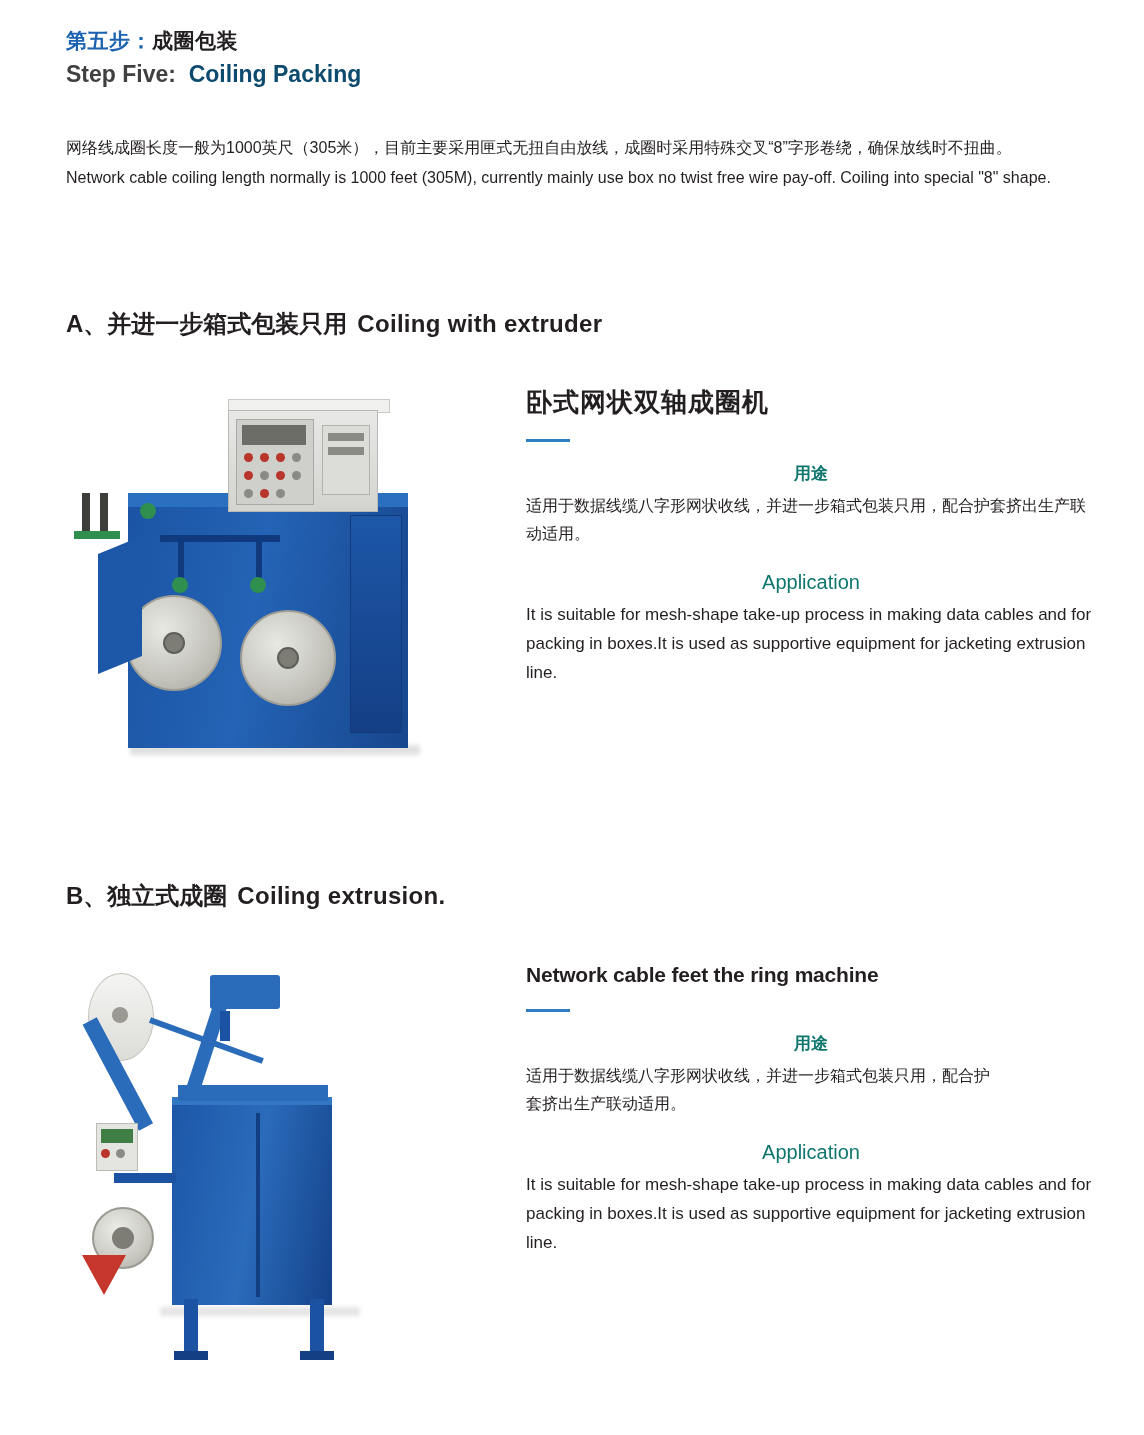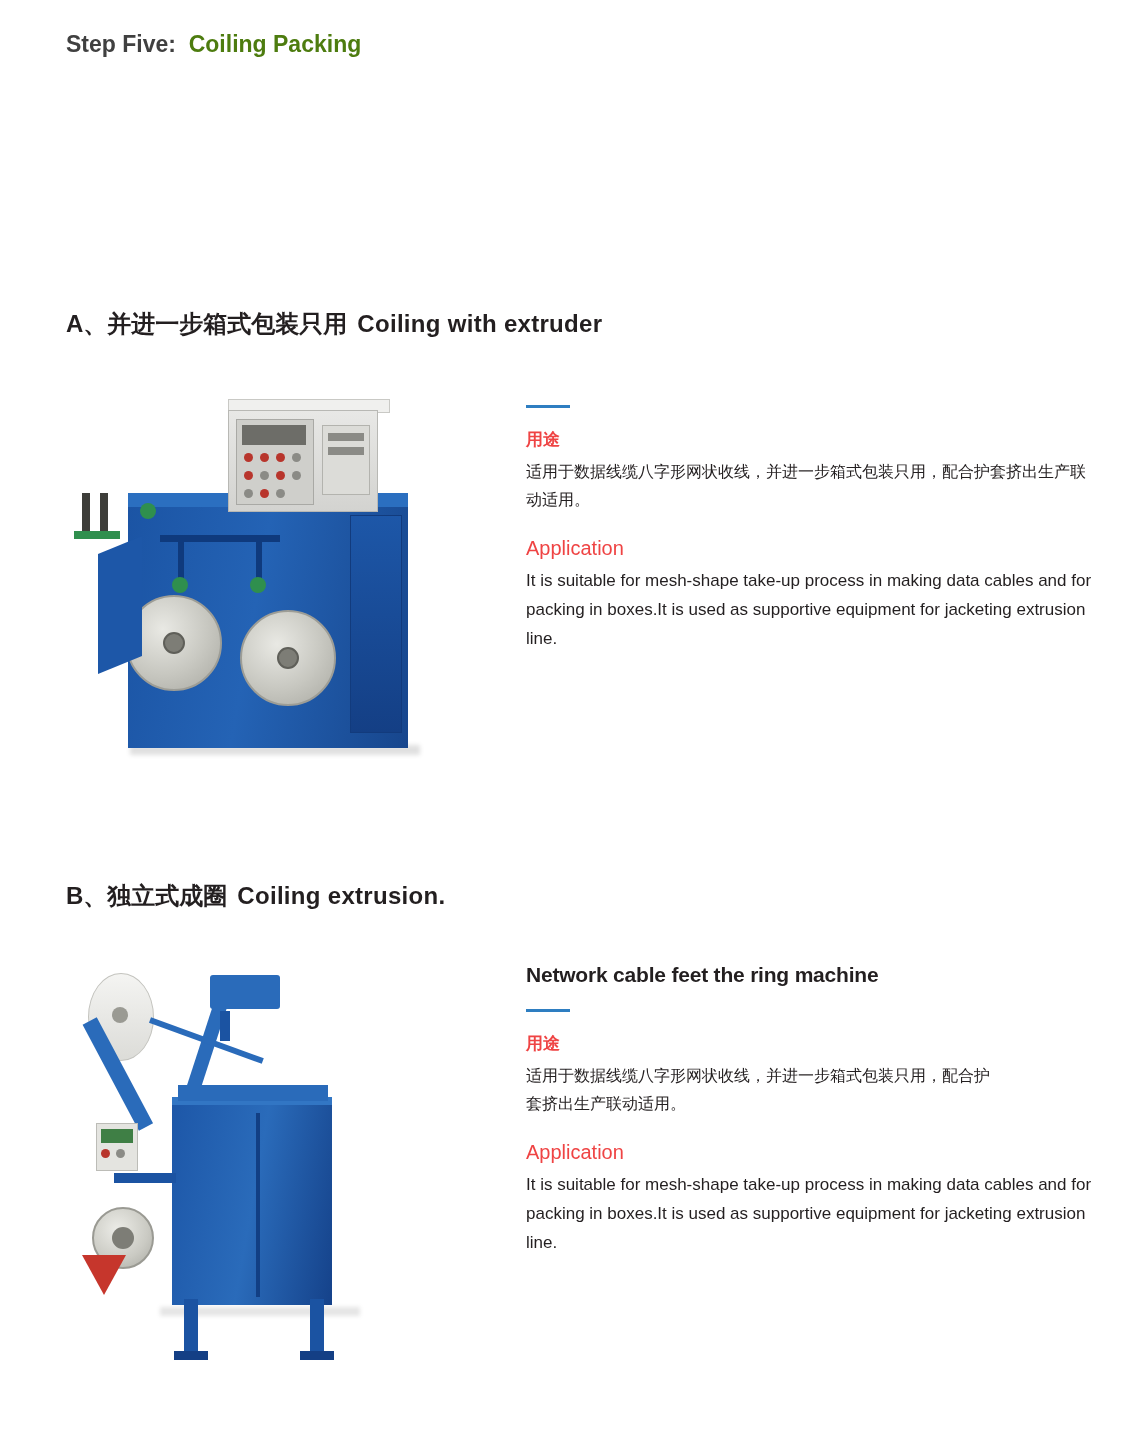--- a/index.html
+++ b/index.html
@@ -40,21 +40,21 @@
   .step-cn .label { color: #1b63b0; }
   .step-cn .title { color: #231f20; }
   .step-en {
     font-size: 23px;
     font-weight: bold;
     line-height: 32px;
     white-space: nowrap;
     margin-top: 2px;
   }
   .step-en .label { color: #404040; }
-  .step-en .title { color: #4d7c0f; }
+  .step-en .title { color: #0c4a6e; }
 
   
   .intro {
     position: absolute;
     left: 66px;
     top: 134px;
     width: 1020px;
   }
   .intro p {
     margin: 0;
@@ -114,23 +114,24 @@
   }
   .rule {
     width: 44px;
     height: 3px;
     background: #2e7ec1;
     margin: 20px 0 20px 0;
   }
   .sub-head {
     font-size: 17px;
     font-weight: bold;
-    color: #ef4444;
+    color: #0f766e;
     margin: 0 0 6px 0;
     line-height: 24px;
+    text-align: center;
   }
   .sub-head.en {
     font-size: 20px;
     font-weight: normal;
     margin-top: 22px;
     margin-bottom: 6px;
   }
   .body-cn {
     font-size: 16px;
     line-height: 28px;
@@ -309,25 +310,32 @@
     clip: rect(0 0 0 0);
     white-space: nowrap;
   }
 </style>
 </head>
 <body>
 
 <div class="page">
 
   <div class="step-header">
+    <div class="step-cn">
+      <span class="label">第五步：</span><span class="title">成圈包装</span>
+    </div>
     <div class="step-en">
       <span class="label">Step Five:</span>&nbsp;&nbsp;<span class="title">Coiling Packing</span>
     </div>
   </div>
 
+  <div class="intro">
+    <p class="cn">网络线成圈长度一般为1000英尺（305米），目前主要采用匣式无扭自由放线，成圈时采用特殊交叉“8”字形卷绕，确保放线时不扭曲。</p>
+    <p class="en">Network cable coiling length normally is 1000 feet (305M), currently mainly use box no twist free wire pay-off. Coiling into special "8" shape.</p>
+  </div>
 
   <div class="section-title" id="sec-a-title">
     <span>A、并进一步箱式包装只用</span><span class="en">Coiling with extruder</span>
   </div>
 
   <div class="product" id="prod-a">
 
     <div class="photo">
       <div class="machine-a">
         <div class="m-part a-shadow"></div>
@@ -367,20 +375,21 @@
         <div class="m-part a-roller" style="left:190px; top:192px;"></div>
         <div class="m-part a-roller" style="left:80px; top:118px;"></div>
         <div class="m-part" style="left:22px; top:108px; width:8px; height:40px; background:#3e3e3a;"></div>
         <div class="m-part" style="left:40px; top:108px; width:8px; height:40px; background:#3e3e3a;"></div>
         <div class="m-part" style="left:14px; top:146px; width:46px; height:8px; background:#2f8f4e;"></div>
         <span class="sr-only">horizontal mesh double-axis take-up machine photo</span>
       </div>
     </div>
 
     <div class="text-col">
+      <p class="prod-cn">卧式网状双轴成圈机</p>
       <div class="rule"></div>
       <p class="sub-head">用途</p>
       <p class="body-cn">适用于数据线缆八字形网状收线，并进一步箱式包装只用，配合护套挤出生产联动适用。</p>
       <p class="sub-head en">Application</p>
       <p class="body-en">It is suitable for mesh-shape take-up process in making data cables and for packing in boxes.It is used as supportive equipment for jacketing extrusion line.</p>
     </div>
   </div>
 
   <div class="section-title" id="sec-b-title">
     <span>B、独立式成圈</span><span class="en">Coiling extrusion.</span>

